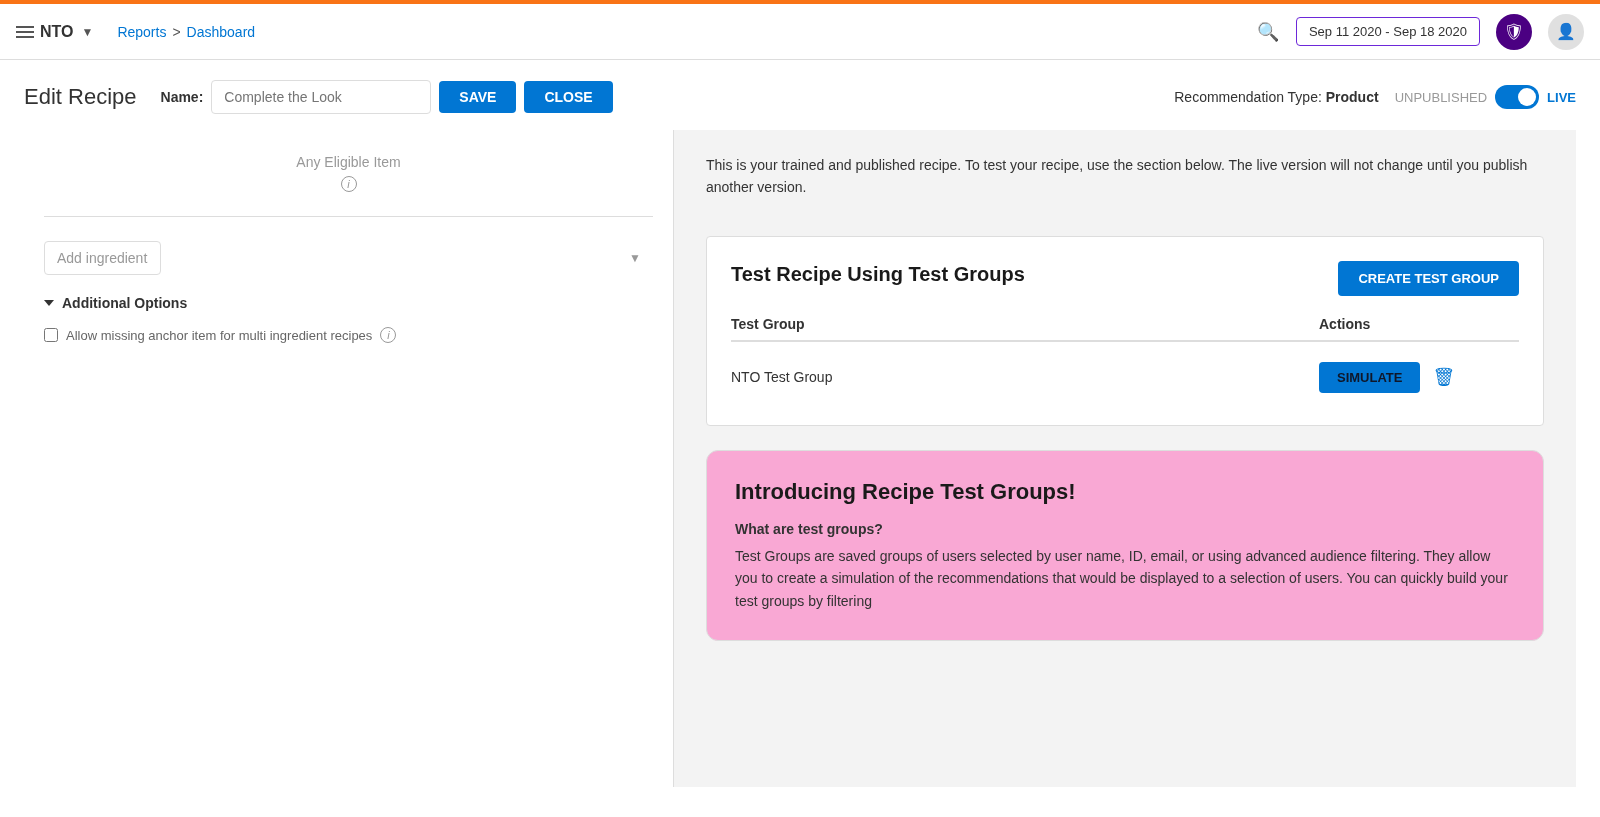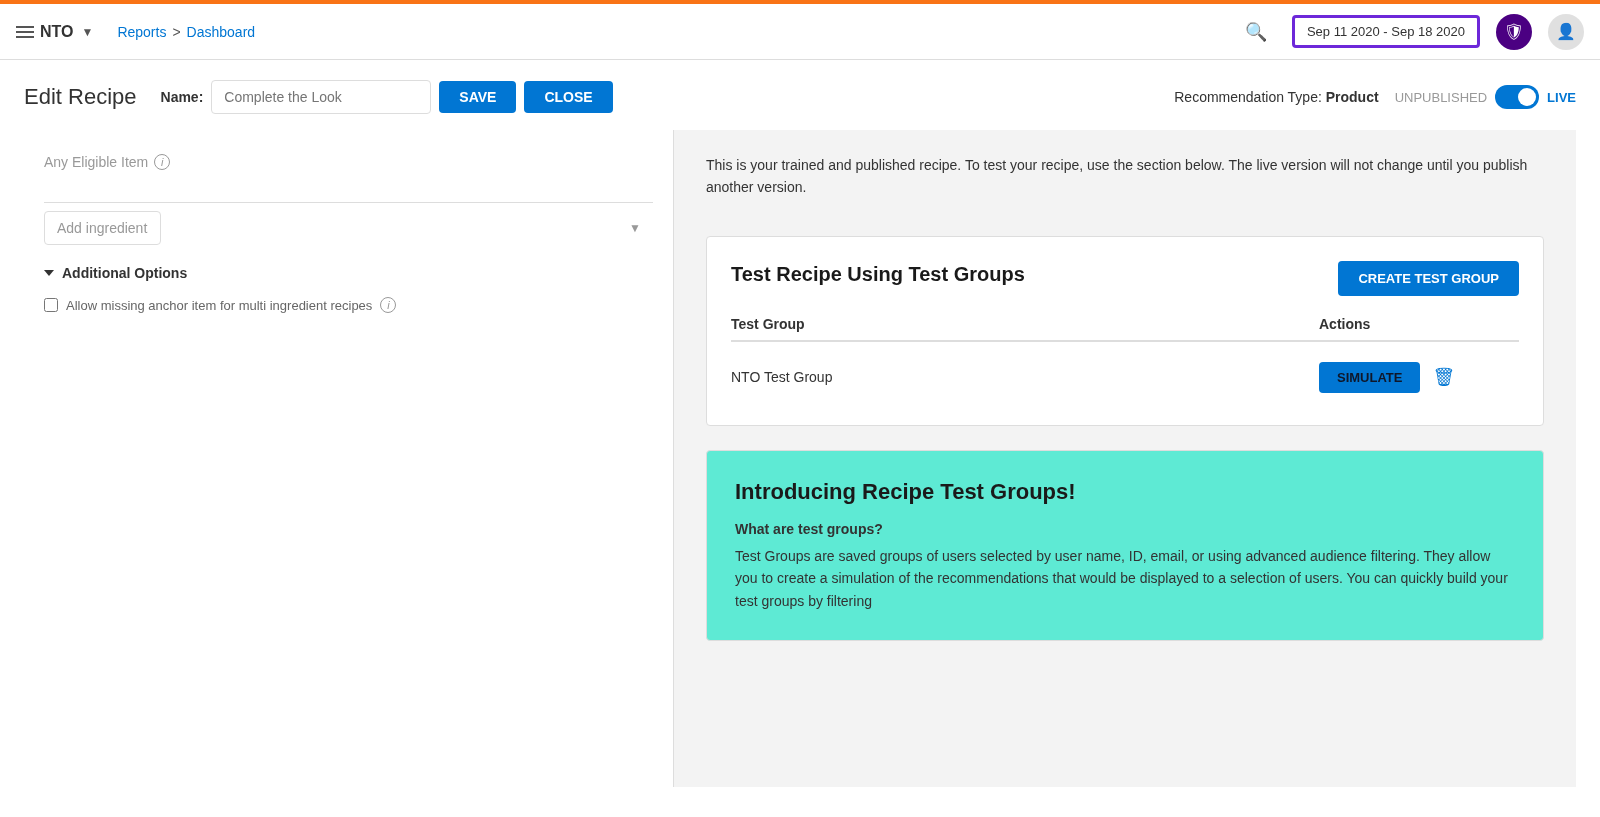--- a/index.html
+++ b/index.html
@@ -49,27 +49,26 @@
     .header-right {
       margin-left: auto;
       display: flex;
       align-items: center;
       gap: 16px;
     }
     .search-icon-btn {
       background: none; border: none; cursor: pointer; font-size: 18px; color: #555;
     }
     .date-range {
-      border: 3px solid #6d28d9;
+      border: 1px solid #6d28d9;
       border-radius: 4px;
       padding: 6px 12px;
       font-size: 13px;
       color: #333;
       background: #fff;
-      margin-left: 8px;
     }
     .avatar-shield {
       width: 36px; height: 36px;
       background: #4b0082;
       border-radius: 50%;
       display: flex; align-items: center; justify-content: center;
       color: #fff;
       font-size: 16px;
     }
     .avatar-user {
@@ -221,23 +220,24 @@
       padding: 24px 20px;
       overflow-y: auto;
     }
 
     .any-eligible-item {
       color: #999;
       font-size: 14px;
       display: flex;
       align-items: center;
       gap: 6px;
-      padding-bottom: 32px;
+      padding-bottom: 24px;
       border-bottom: 1px solid #ddd;
-      margin-bottom: 8px;
+      margin-bottom: 24px;
+      flex-direction: column;
     }
     .info-icon {
       width: 16px; height: 16px;
       border: 1px solid #999;
       border-radius: 50%;
       display: inline-flex;
       align-items: center;
       justify-content: center;
       font-size: 11px;
       font-style: italic;
@@ -392,23 +392,23 @@
       cursor: pointer;
     }
     .delete-icon {
       color: #0176d3;
       cursor: pointer;
       font-size: 18px;
     }
 
     
     .intro-card {
-      background: #5eead4;
+      background: #f9a8d4;
       border: 1px solid #ddd;
-      border-radius: 4px;
+      border-radius: 12px;
       padding: 28px;
     }
     .intro-title {
       font-size: 22px;
       font-weight: bold;
       color: #1a1a1a;
       margin-bottom: 16px;
     }
     .intro-subtitle {
       font-size: 14px;

